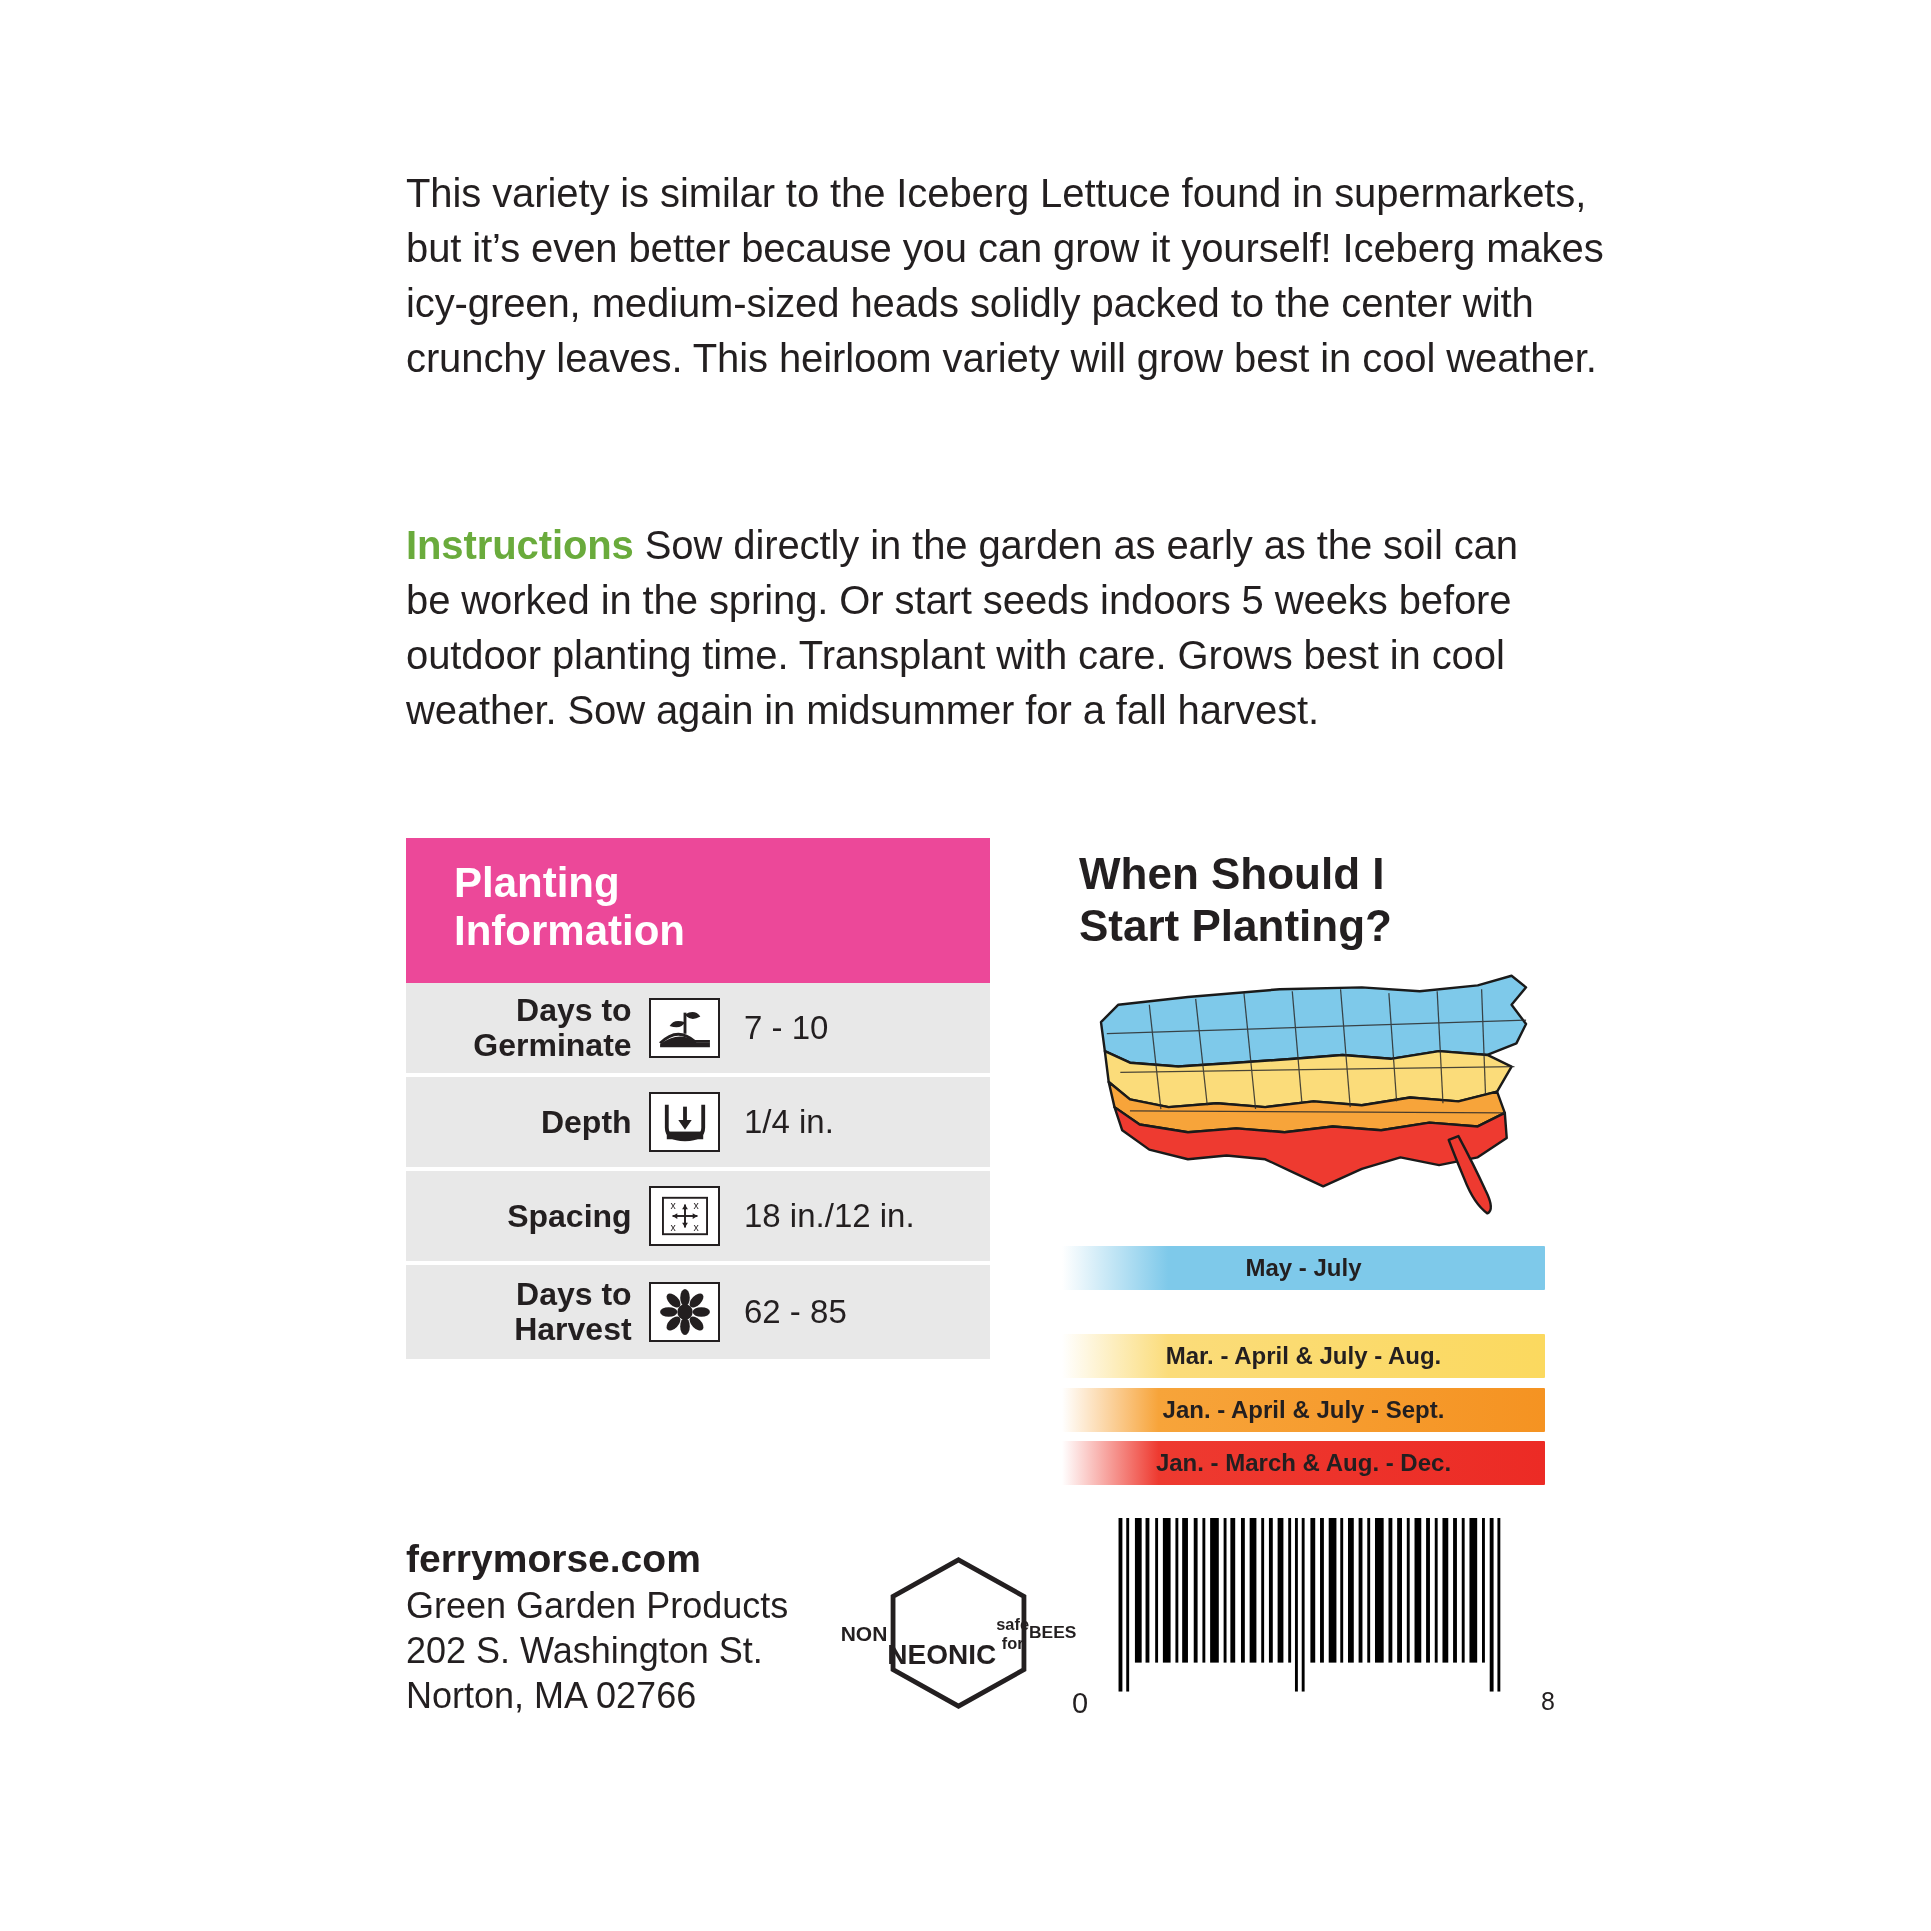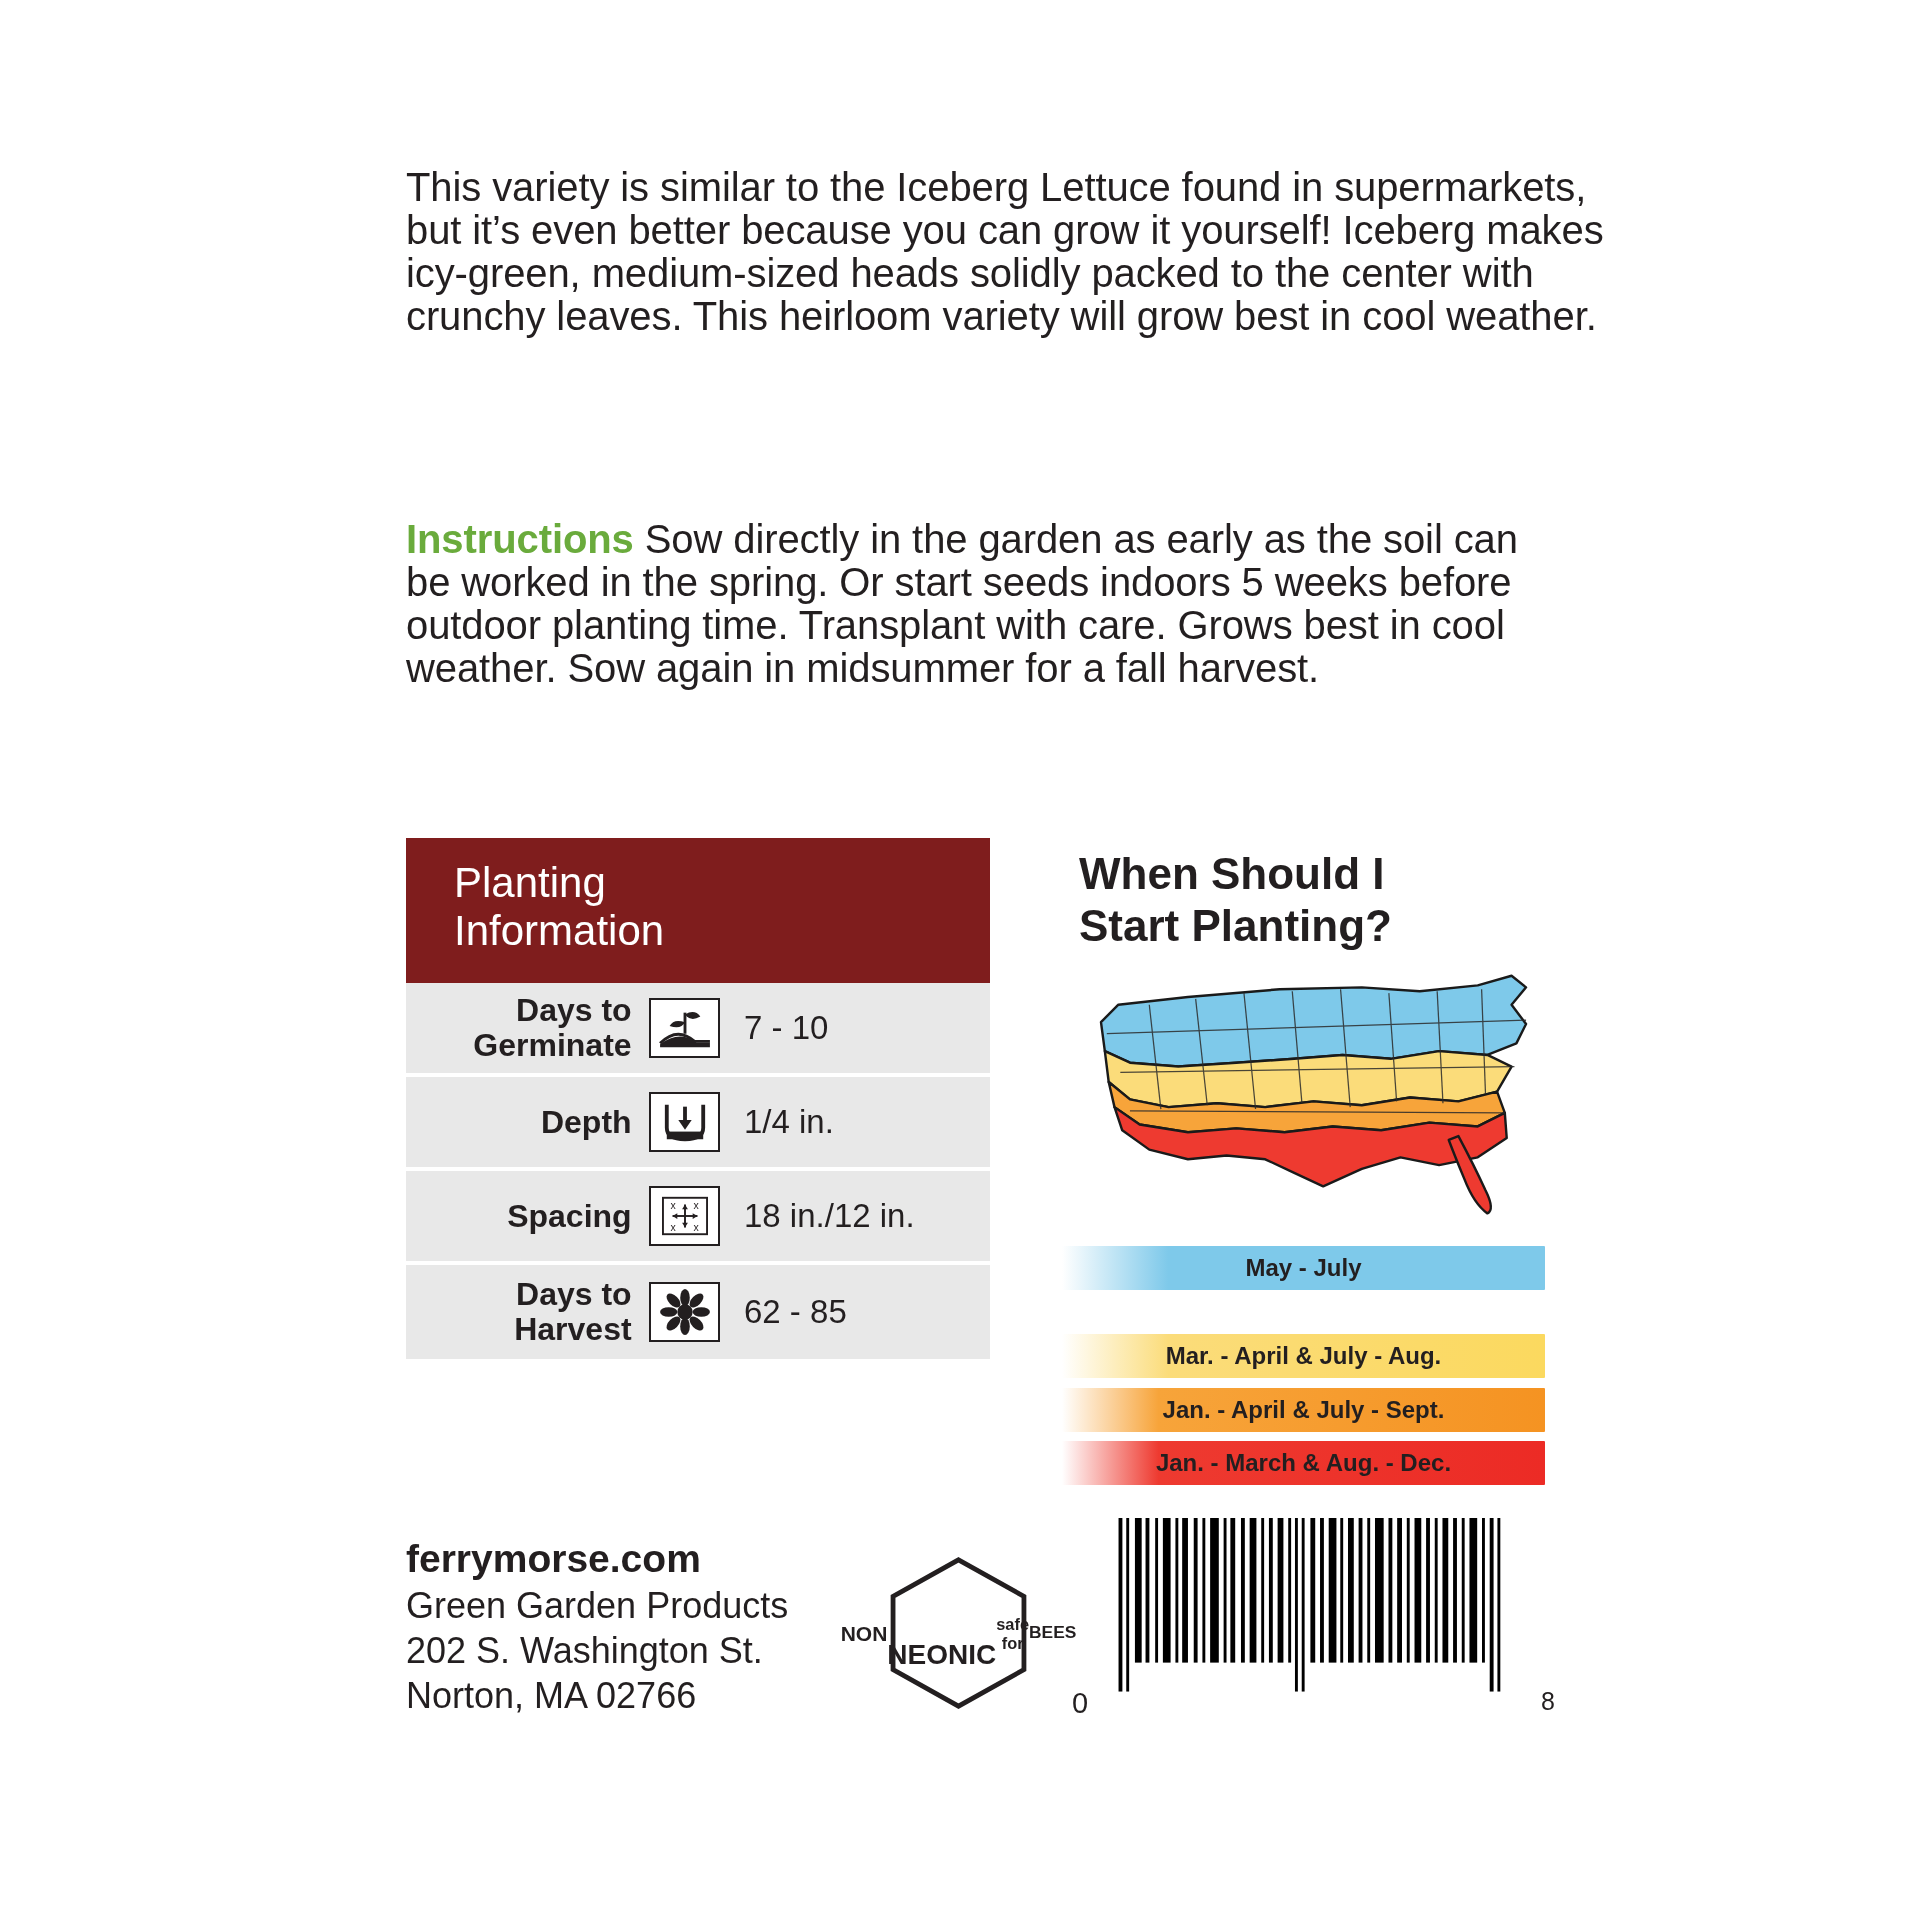--- a/index.html
+++ b/index.html
@@ -24,21 +24,21 @@
 
   
   .desc-block {
     position: absolute;
     left: 406px;
     top: 166px;
     width: 1207px;
   }
   .desc-para {
     font-size: 40px;
-    line-height: 43px;
+    line-height: 55px;
     color: #231f20;
     margin: 0;
     letter-spacing: -0.1px;
   }
   .instructions-block {
     position: absolute;
     left: 406px;
     top: 518px;
     width: 1149px;
   }
@@ -49,24 +49,24 @@
   }
 
   
   .planting-table {
     position: absolute;
     left: 406px;
     top: 838px;
     width: 584px;
   }
   .pt-header {
-    background: #7f1d1d;
+    background: #ec4899;
     color: #ffffff;
     font-size: 42px;
-    font-weight: normal;
+    font-weight: bold;
     line-height: 48px;
     padding: 21px 0 21px 48px;
     box-sizing: border-box;
     height: 145px;
   }
   .pt-row {
     display: flex;
     align-items: center;
     height: 94px;
     background: #e8e8e8;

